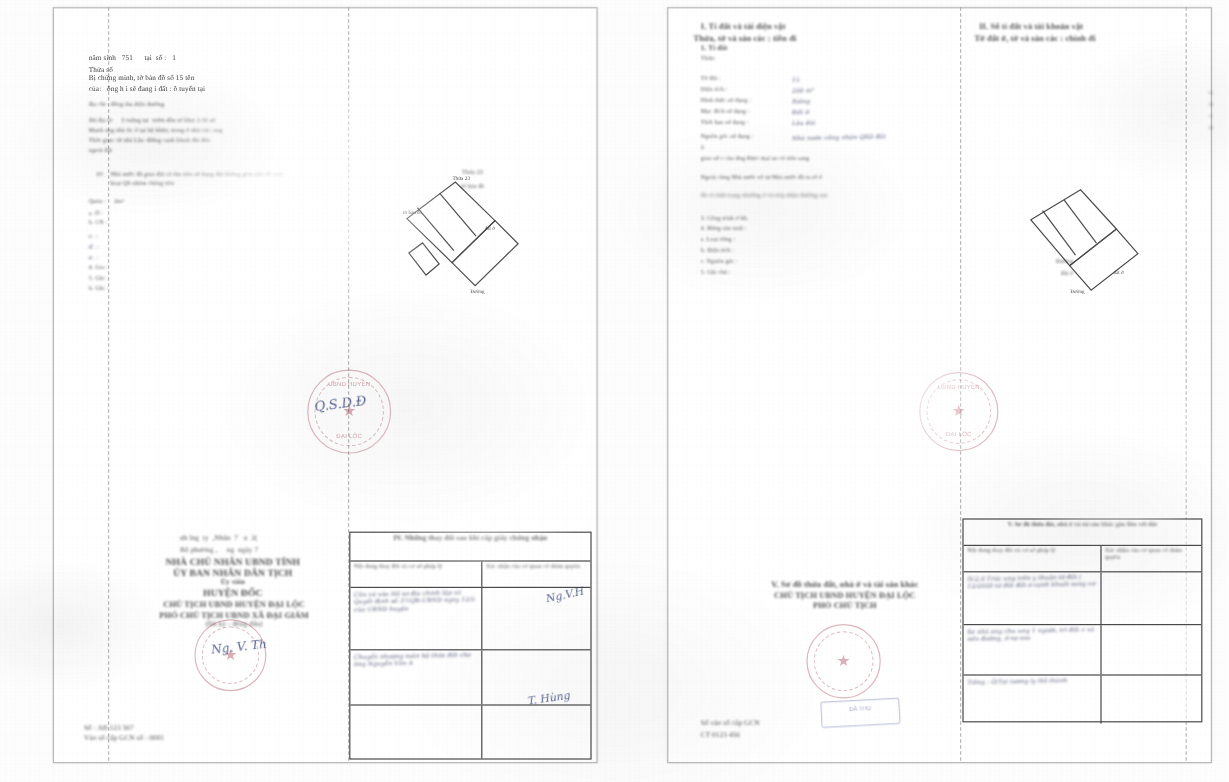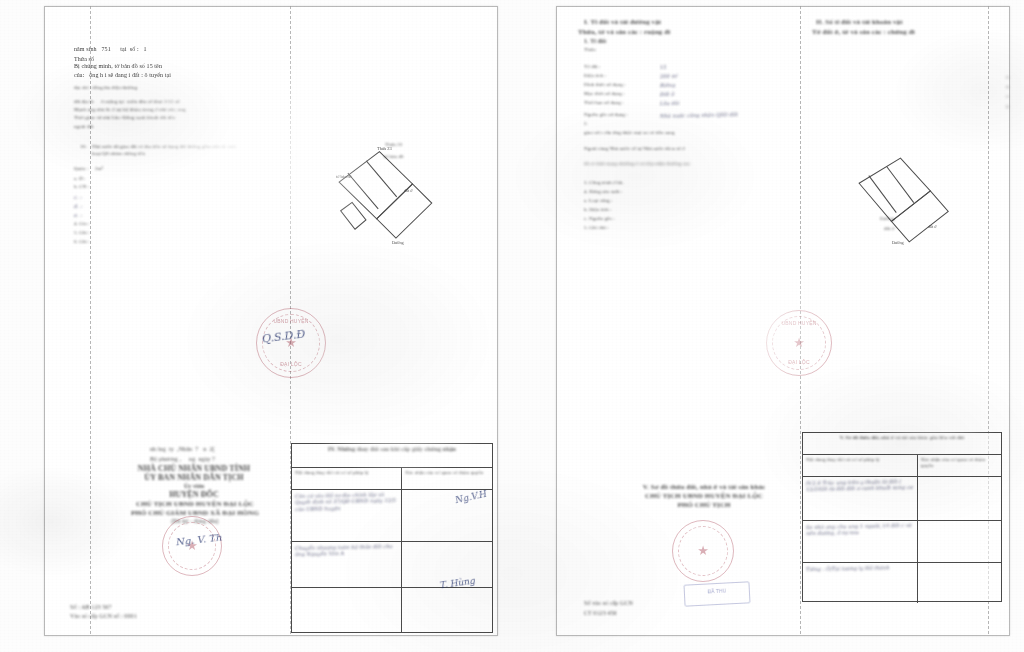--- a/index.html
+++ b/index.html
@@ -234,21 +234,21 @@
   </div>
   <div class="sig m" style="left:262px; top:330px; font-size:11px; transform:rotate(-7deg);">Q.S.D.Đ</div>
 
   <div class="tx xs blur2" style="left:150px; top:446px;">nh lng  ty  ,Nhân  7   n  2(</div>
   <div class="tx xs blur2" style="left:150px; top:456px;">Bộ phương ,     ng  ngày 7</div>
   <div class="tx m bold blur2 center" style="left:104px; top:464px; width:180px;">NHÀ CHỦ NHÂN UBND TỈNH</div>
   <div class="tx m bold blur2 center" style="left:104px; top:473px; width:180px;">ỦY BAN NHÂN DÂN TỊCH</div>
   <div class="tx xs bold blur2 center" style="left:104px; top:483px; width:180px;">Ủy viên</div>
   <div class="tx m bold blur2 center" style="left:104px; top:490px; width:180px;">HUYỆN ĐỐC</div>
   <div class="tx s bold blur2 center" style="left:100px; top:500px; width:190px;">CHỦ TỊCH UBND HUYỆN ĐẠI LỘC</div>
-  <div class="tx s bold blur2 center" style="left:100px; top:509px; width:190px;">PHÓ CHỦ GIÁM UBND XÃ ĐẠI HỒNG</div>
+  <div class="tx s bold blur2 center" style="left:100px; top:509px; width:190px;">PHÓ CHỦ TỊCH UBND XÃ ĐẠI GIÁM</div>
   <div class="tx xs blur2 center" style="left:100px; top:518px; width:190px;">(Đã ký - đóng dấu)</div>
 
   <div class="stamp" style="left:162px; top:516px; width:60px; height:60px;">
     <span class="star">★</span>
   </div>
   <div class="sig" style="left:176px; top:534px; font-size:10px; transform:rotate(-6deg);">Ng. V. Th</div>
 
   <div class="tx xs blur2" style="left:70px; top:604px;">Số : AB 123 567</div>
   <div class="tx xs blur2" style="left:70px; top:613px;">Vào sổ cấp GCN số : 0001</div>
 
@@ -291,24 +291,24 @@
       </div>
     </div>
   </div>
   <div class="sig" style="left:455px; top:492px; font-size:9px; transform:rotate(-12deg);">Ng.V.H</div>
   <div class="sig" style="left:440px; top:578px; font-size:9px; transform:rotate(-8deg);">T. Hùng</div>
 
   <div class="sheet" id="sheet-right"></div>
   <div class="fold" style="left:800px;"></div>
   <div class="fold" style="left:988px;"></div>
 
-  <div class="tx s bold blur2" style="left:584px; top:18px;">I. Tỉ đất và tài đường vật</div>
-  <div class="tx s bold blur2" style="left:578px; top:28px;">Thửa, tờ và sản các : ruộng đi</div>
+  <div class="tx s bold blur2" style="left:584px; top:18px;">I. Tỉ đất và tài diện vật</div>
+  <div class="tx s bold blur2" style="left:578px; top:28px;">Thửa, tờ và sản các : tiền đi</div>
   <div class="tx s bold blur2" style="left:816px; top:18px;">II. Sổ tỉ đất và tài khoản vật</div>
-  <div class="tx s bold blur2" style="left:812px; top:28px;">Tờ đất ở, tờ và sản các : chứng đi</div>
+  <div class="tx s bold blur2" style="left:812px; top:28px;">Tờ đất ở, tờ và sản các : chính đi</div>
 
   <div class="tx xs bold blur2" style="left:584px; top:38px;">1. Tỉ đất</div>
   <div class="tx tiny blur2" style="left:584px; top:47px;">Thửa:</div>
   <div class="tx tiny blur2" style="left:584px; top:64px;">Tờ đất :</div>
   <div class="tx tiny blur2" style="left:584px; top:73px;">Diện tích :</div>
   <div class="tx tiny blur2" style="left:584px; top:82px;">Hình thức sử dụng :</div>
   <div class="tx tiny blur2" style="left:584px; top:91px;">Mục đích sử dụng :</div>
   <div class="tx tiny blur2" style="left:584px; top:100px;">Thời hạn sử dụng :</div>
   <div class="tx tiny blur2" style="left:584px; top:112px;">Nguồn gốc sử dụng :</div>
 

